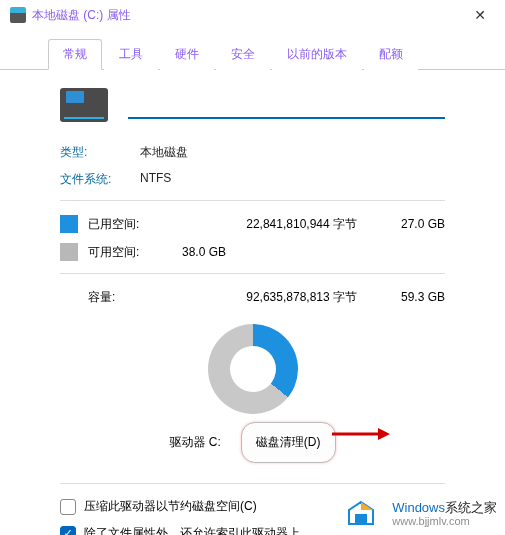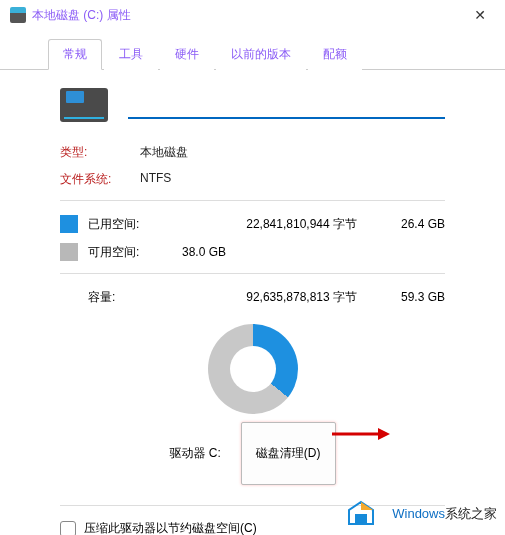--- a/index.html
+++ b/index.html
@@ -88,21 +88,21 @@
       border-bottom: 2px solid #0067c0;
       font-size: 13px;
       padding: 4px 4px;
       outline: none;
     }
     .info-row {
       display: flex;
       margin-bottom: 10px;
       font-size: 12px;
     }
-    .info-label { width: 80px; color: #b91c1c; }
+    .info-label { width: 80px; color: #0369a1; }
     .info-value { color: #222; }
     .divider {
       border: none;
       border-top: 1px solid #ddd;
       margin: 12px 0 14px 0;
     }
     .space-row {
       display: flex;
       align-items: center;
       margin-bottom: 10px;
@@ -141,26 +141,26 @@
       display: flex;
       align-items: center;
       justify-content: center;
       gap: 20px;
       margin-top: -2px;
       margin-bottom: 20px;
       position: relative;
     }
     .drive-label { font-size: 12px; }
     .cleanup-btn {
-      padding: 22px 14px;
+      padding: 11px 14px;
       border: 1px solid #bbb;
       background: #fdfdfd;
       font-size: 12px;
       cursor: pointer;
-      border-radius: 2px;
+      border-radius: 14px;
       box-shadow: 0 0 3px rgba(255,0,0,0.25);
     }
     .arrow {
       position: absolute;
       left: 270px;
       top: 2px;
       width: 60px; height: 20px;
       pointer-events: none;
     }
     .checkbox-row {
@@ -208,20 +208,21 @@
 <div class="titlebar">
   <div class="titlebar-icon"></div>
   <div class="titlebar-title">本地磁盘 (C:) 属性</div>
   <div class="titlebar-close">✕</div>
 </div>
 
 <div class="tabs">
   <div class="tab active">常规</div>
   <div class="tab">工具</div>
   <div class="tab">硬件</div>
+  <div class="tab">安全</div>
   <div class="tab">以前的版本</div>
   <div class="tab">配额</div>
 </div>
 
 <div class="content">
 
   <div class="drive-row">
     <div class="drive-icon"></div>
     <input class="name-input" type="text" value="" style="">
   </div>
@@ -234,21 +235,21 @@
     <div class="info-label">文件系统:</div>
     <div class="info-value">NTFS</div>
   </div>
 
   <hr class="divider">
 
   <div class="space-row">
     <div class="swatch used"></div>
     <div class="space-label">已用空间:</div>
     <div class="space-bytes">22,841,810,944 字节</div>
-    <div class="space-gb">26.4 GB</div>
+    <div class="space-gb">27.0 GB</div>
   </div>
   <div class="space-row">
     <div class="swatch free"></div>
     <div class="space-label">可用空间:</div>
     <div class="space-gb">38.0 GB</div>
   </div>
 
   <hr class="divider">
 
   <div class="space-row">
@@ -287,14 +288,15 @@
 <div class="watermark">
   <svg class="wm-logo" viewBox="0 0 30 30">
     <polygon points="15,3 27,11 27,25 3,25 3,11" fill="none" stroke="#0a84d8" stroke-width="2"></polygon>
     <polygon points="15,3 27,11 15,11" fill="#f5a623"></polygon>
     <rect x="9" y="15" width="12" height="10" fill="#0a84d8"></rect>
   </svg>
   <div class="wm-text">
     <div class="wm-main">
       <span>Windows</span><span class="black">系统之家</span>
     </div>
+    <div class="wm-sub">www.bjjmlv.com</div>
   </div>
 </div>
 
 </body></html>

